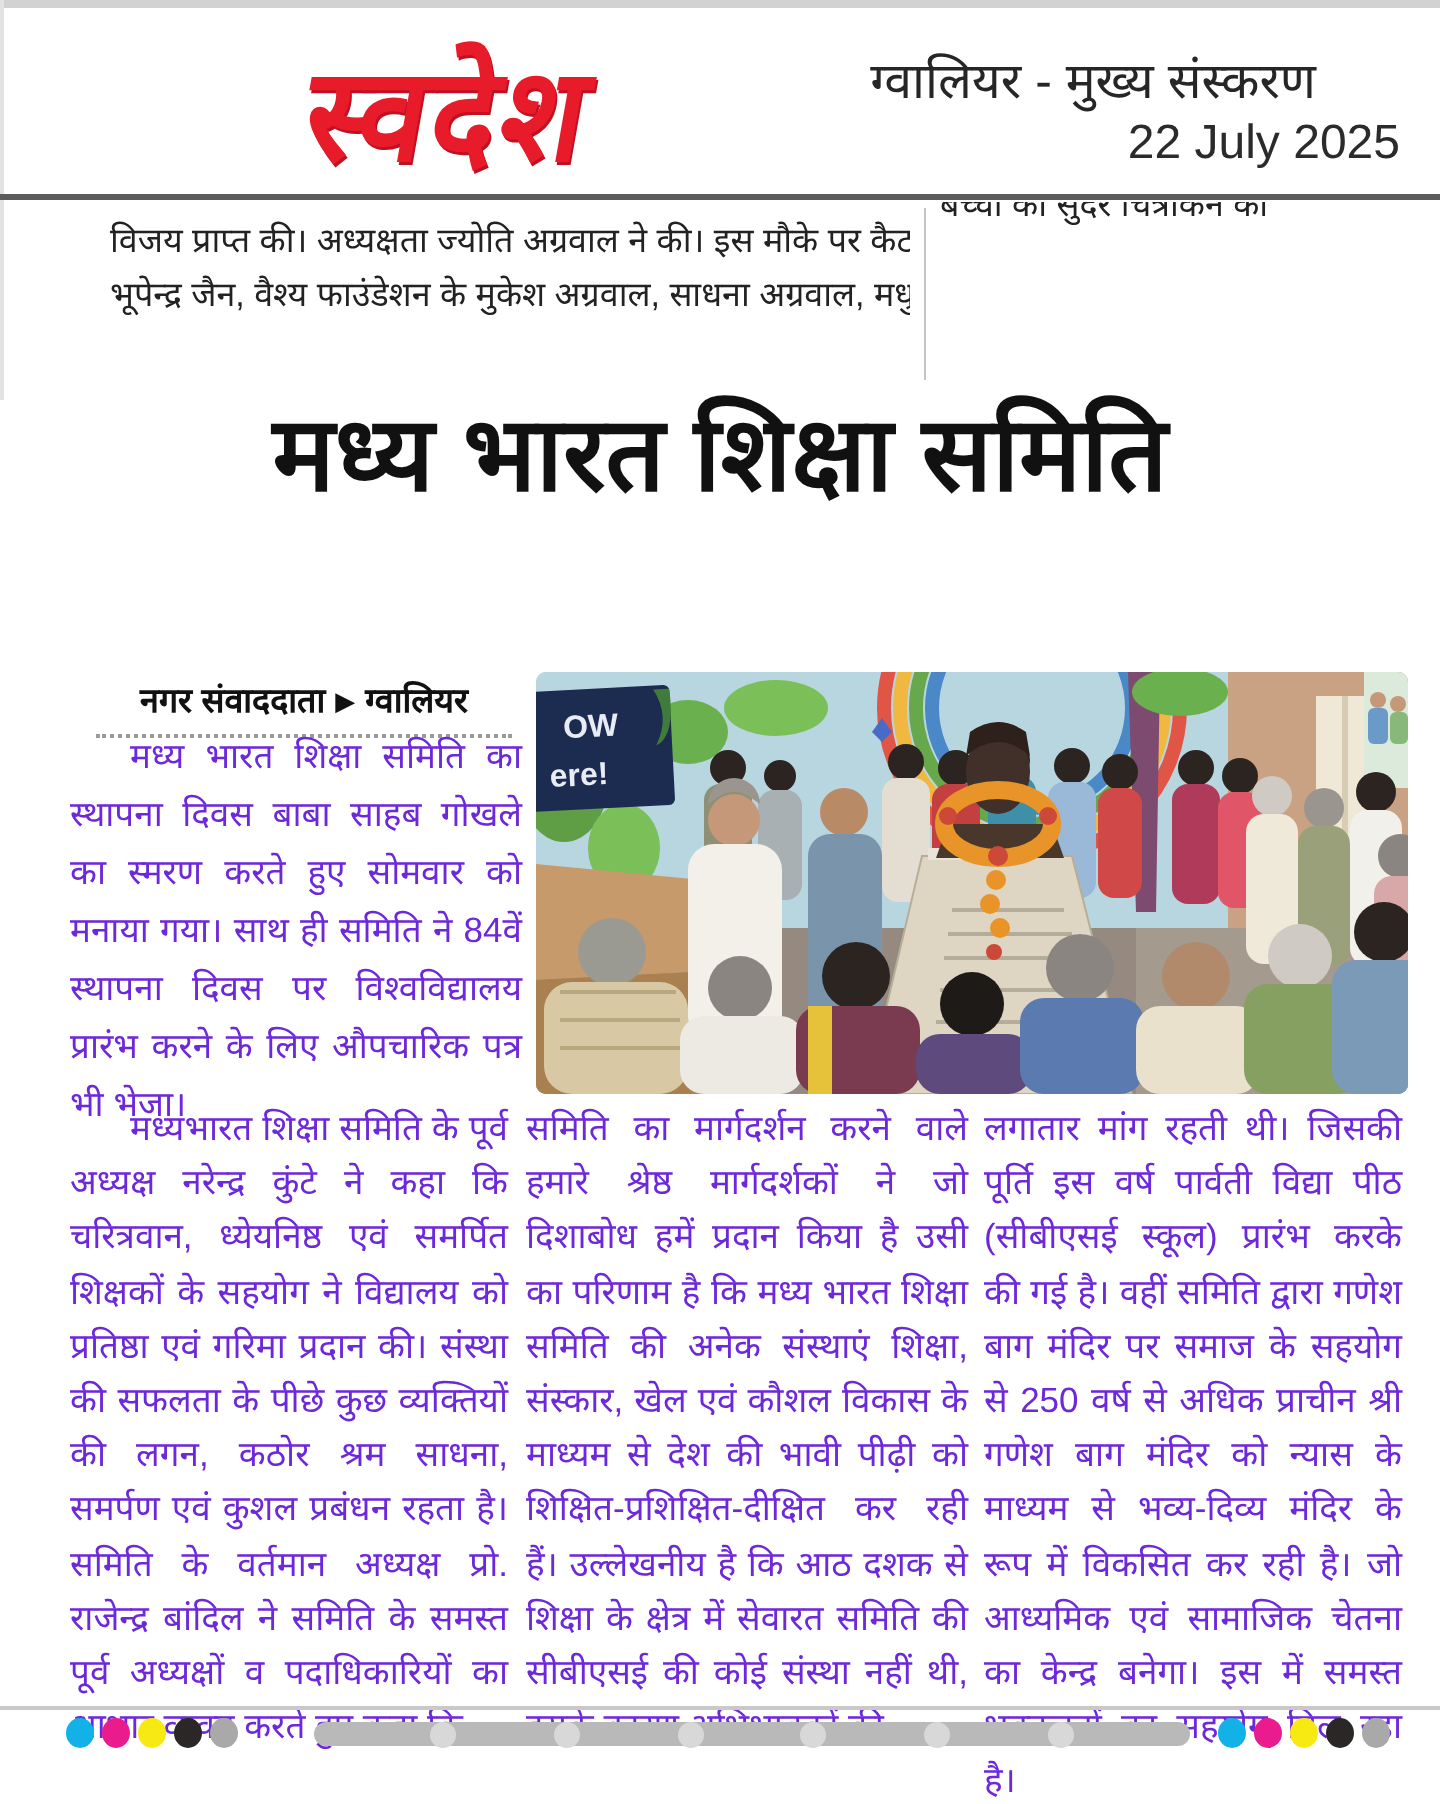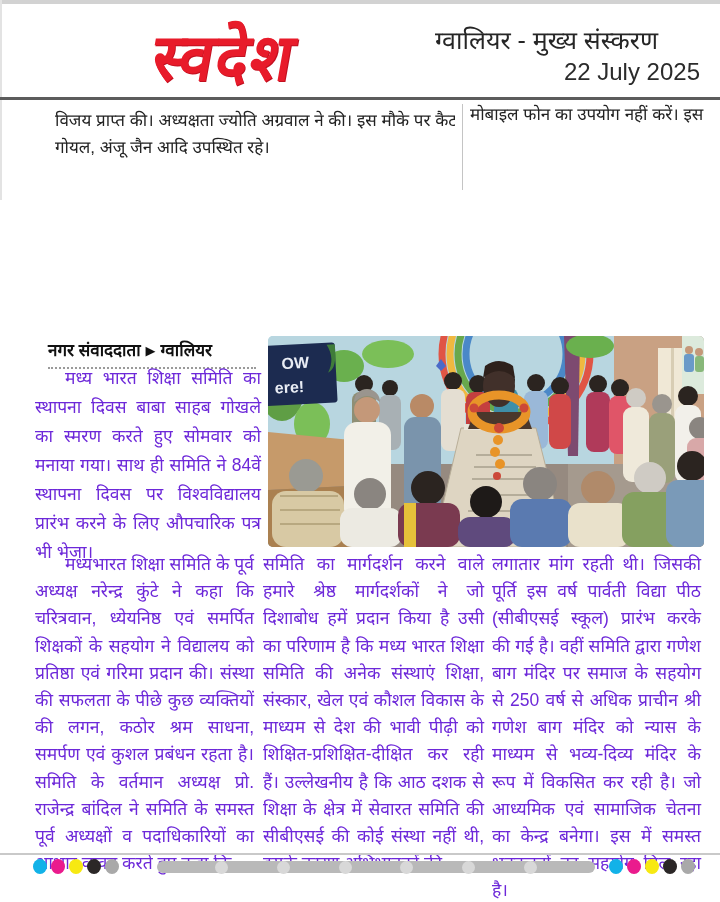--- a/index.html
+++ b/index.html
@@ -21,21 +21,21 @@
   .snip-left{left:55px;top:107px;width:400px;overflow:hidden;}
   .snip-right{left:470px;top:101px;width:250px;overflow:hidden;}
   .clip-line{height:13px;overflow:hidden;}
   .clip-line span{display:block;transform:translateY(-12px);}
   .snip-divider{left:462px;top:104px;width:1px;height:86px;background:#c4c4c4;}
   
   .headline{left:20px;top:196px;width:680px;text-align:center;font-weight:800;color:#111;
             font-size:52px;line-height:64px;letter-spacing:0;}
   
   .byline{left:48px;top:338px;width:208px;font-size:17px;font-weight:700;color:#111;
-          padding-bottom:6px;border-bottom:2px dotted #9a9a9a;}
+          padding-bottom:6px;border-bottom:2px dotted #9a9a9a;text-align:center;}
   .byline .arrow{font-size:13px;margin:0 5px;position:relative;top:-1px;}
   
   .para{font-size:17.5px;line-height:27.2px;color:#6d28d9;text-align:justify;}
   .intro{left:35px;top:364px;width:226px;text-indent:30px;line-height:29px;}
   .col1{left:35px;top:551px;width:219px;text-indent:30px;}
   .col2{left:263px;top:551px;width:221px;}
   .col3{left:492px;top:551px;width:209px;}
   
   .photo{left:268px;top:336px;width:436px;height:211px;border-radius:5px;overflow:hidden;background:#b8d6e0;}
   
@@ -58,28 +58,31 @@
 
 <div class="abs logo">
   <span>स्वदेश</span>
 </div>
 <div class="abs edition">ग्वालियर - मुख्य संस्करण</div>
 <div class="abs date">22 July 2025</div>
 <div class="abs hdr-divider"></div>
 
 <div class="abs snip snip-left">
   <div>विजय प्राप्त की। अध्यक्षता ज्योति अग्रवाल ने की। इस मौके पर कैट के</div>
-  <div>गोयल, अंजू जैन आदि उपस्थित रहे।</div>
+  <div>भूपेन्द्र जैन, वैश्य फाउंडेशन के मुकेश अग्रवाल, साधना अग्रवाल, मधु</div>
 </div>
 <div class="abs snip-divider"></div>
 <div class="abs snip snip-right">
-  <div>मोबाइल फोन का उपयोग नहीं करें। इस</div>
+  <div class="clip-line">
+    <span>बच्चों का सुंदर चित्रांकन का</span>
+  </div>
 </div>
 
 <div class="abs headline">
+  <div>मध्य भारत शिक्षा समिति</div>
 </div>
 
 <div class="abs byline">
   <span>नगर संवाददाता</span><span class="arrow">▶</span><span>ग्वालियर</span>
 </div>
 
 <div class="abs photo">
   <svg width="436" height="211" viewBox="0 0 436 211" xmlns="http://www.w3.org/2000/svg">
     <defs>
       <clipPath id="wallclip">

